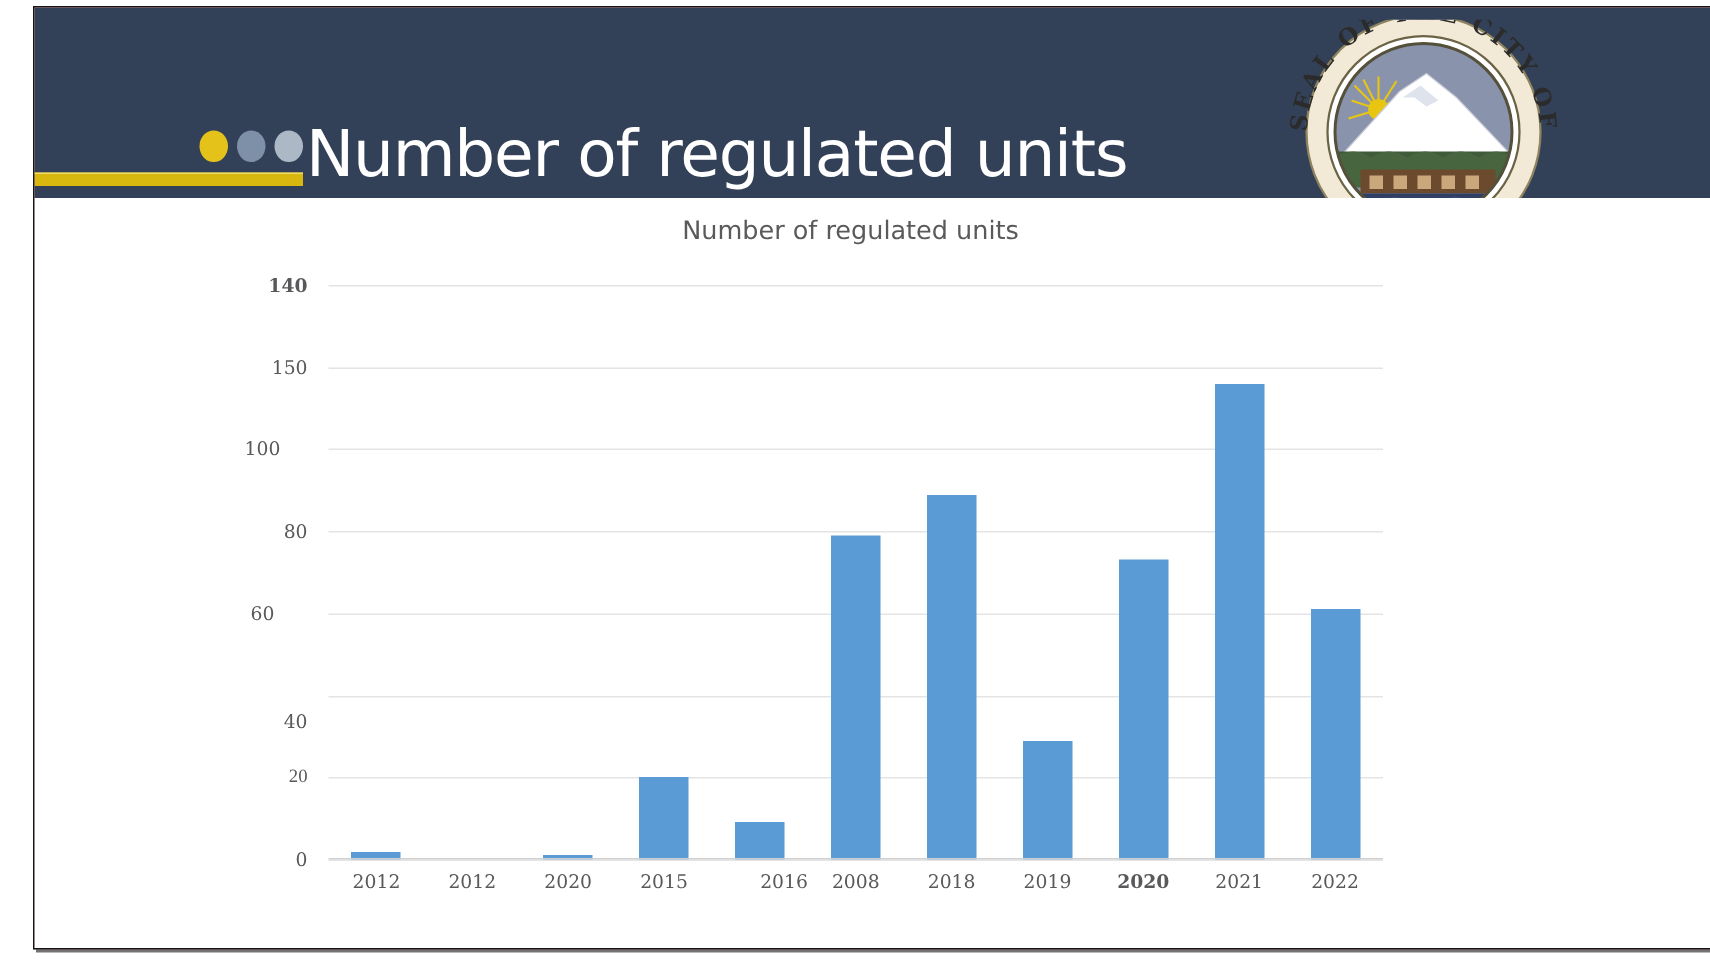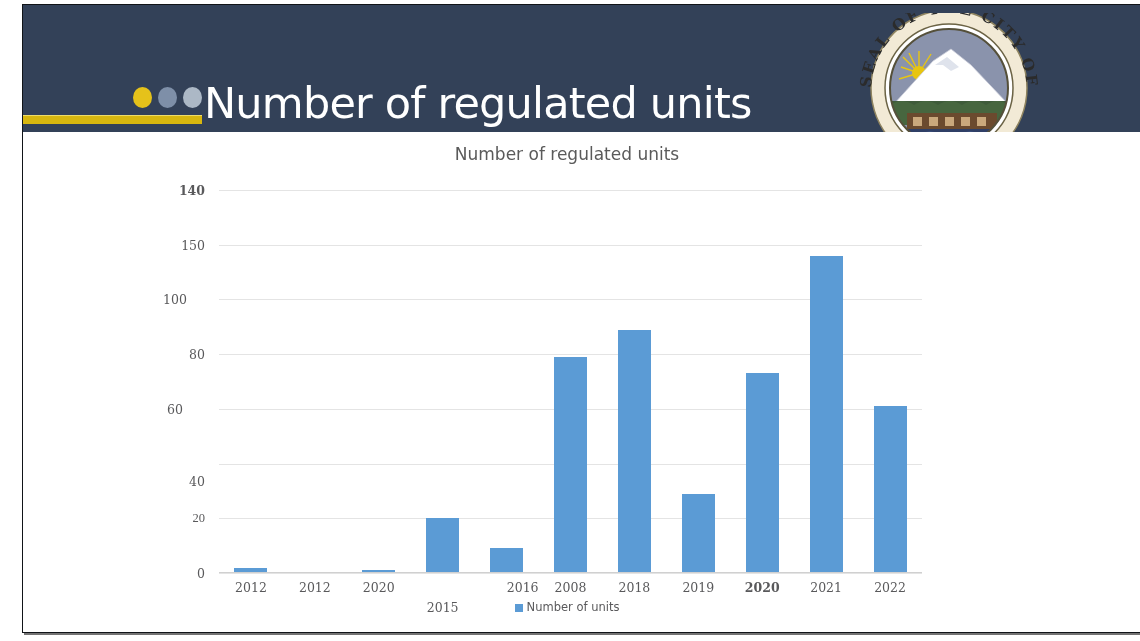--- a/index.html
+++ b/index.html
@@ -281,30 +281,27 @@
           <div class="bar" title="2018: 89" style="left: 398.909px; height: 243.479px; background: rgb(91, 155, 213);"></div>
           <div class="bar" title="2019: 29" style="left: 462.818px; height: 79.3357px; background: rgb(91, 155, 213);"></div>
           <div class="bar" title="2020: 73" style="left: 526.727px; height: 199.707px; background: rgb(91, 155, 213);"></div>
           <div class="bar" title="2021: 116" style="left: 590.636px; height: 317.343px; background: rgb(91, 155, 213);"></div>
           <div class="bar" title="2022: 61" style="left: 654.545px; height: 166.879px; background: rgb(91, 155, 213);"></div>
         </div>
       <div id="xtick-layer">
           <div class="xtick" style="left: -0.0454545px;">2012</div>
           <div class="xtick" style="left: 63.8636px;">2012</div>
           <div class="xtick" style="left: 127.773px;">2020</div>
-          <div class="xtick" style="left: 191.682px; margin-top: 20px;">2015</div>
+          <div class="xtick" style="left: 191.682px;">2015</div>
           <div class="xtick" style="left: 255.591px; text-align: right;">2016</div>
           <div class="xtick" style="left: 319.5px;">2008</div>
           <div class="xtick" style="left: 383.409px;">2018</div>
           <div class="xtick" style="left: 447.318px;">2019</div>
           <div class="xtick" style="left: 511.227px; font-weight: bold;">2020</div>
           <div class="xtick" style="left: 575.136px;">2021</div>
           <div class="xtick" style="left: 639.045px;">2022</div>
         </div>
       <div class="axis-base"></div>
     </div>
 
-    <div class="legend">
-      <span class="legend-swatch"></span><span>Number of units</span>
-    </div>
 
   </div>
 </div>
 
 </body></html>

